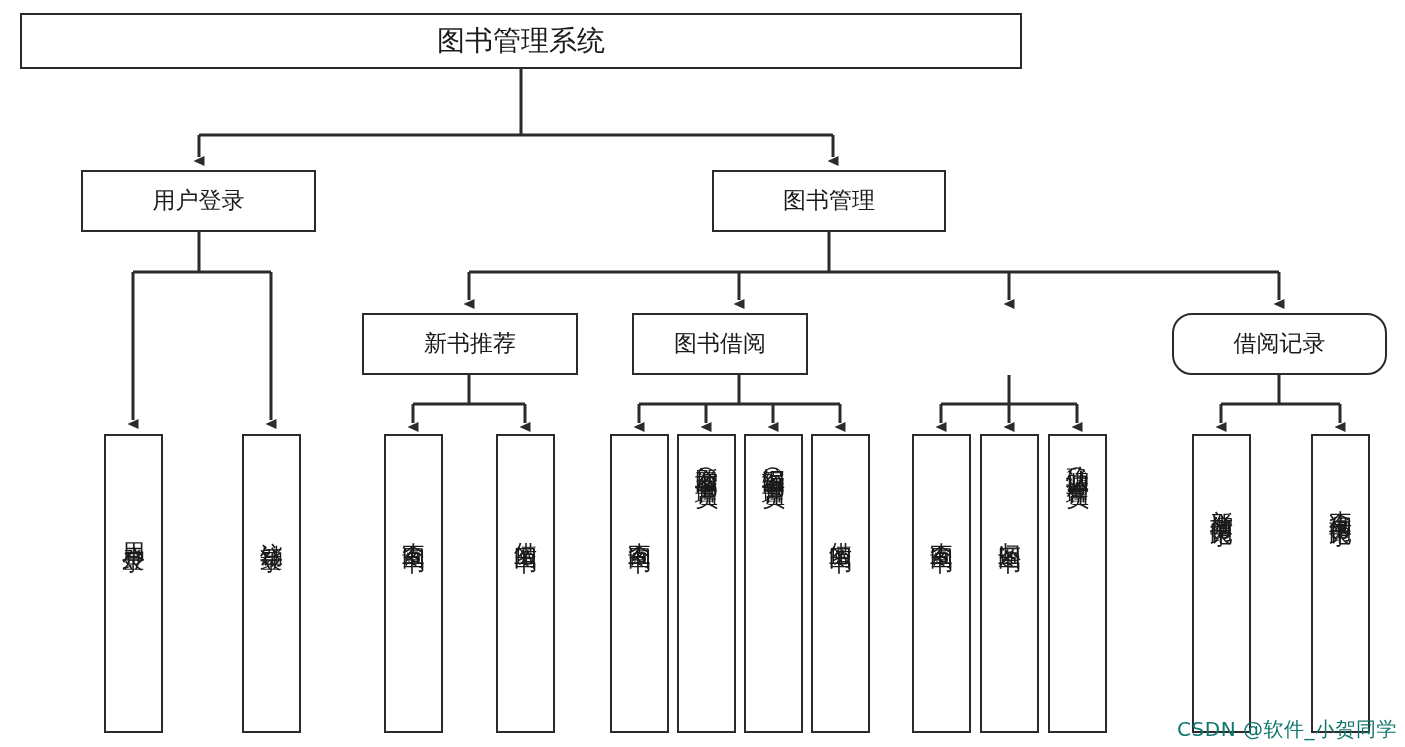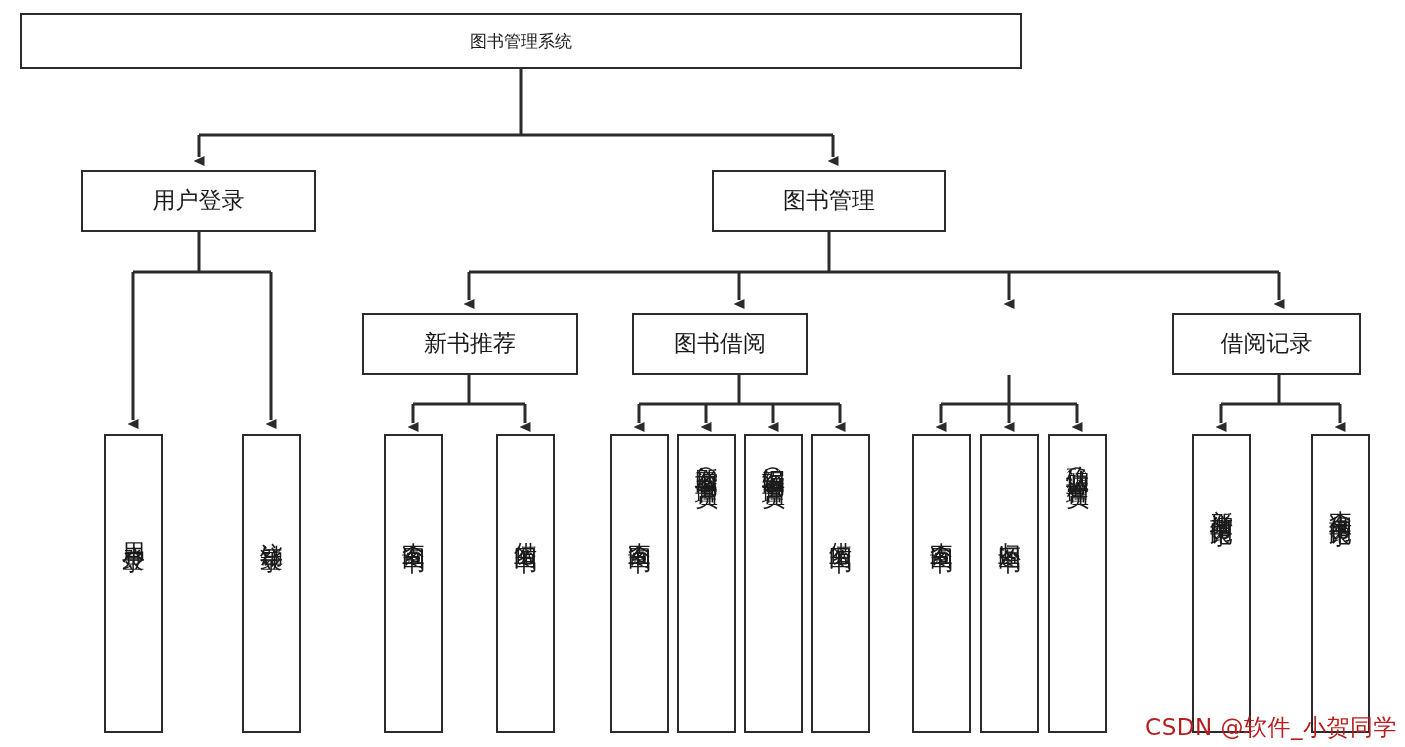--- a/index.html
+++ b/index.html
@@ -43,21 +43,21 @@
     display: block;
     text-align: center;
     line-height: 1.18;
     white-space: nowrap;
   }
   
   .node.horiz .label {
     font-size: 23px;
   }
   .node.root .label {
-    font-size: 17px;
+    font-size: 28px;
   }
   
   .node.vert {
     align-items: flex-start;
     justify-content: center;
     padding-top: 12px;
   }
   .node.vert .label {
     writing-mode: vertical-rl;
     text-orientation: upright;
@@ -69,22 +69,22 @@
   .node.vert.mid .label {
     margin-top: 76px;
   }
   .node.vert.mid2 .label {
     margin-top: 44px;
   }
   #watermark {
     position: absolute;
     right: 8px;
     bottom: 4px;
-    font-size: 23px;
-    color: #b91c1c;
+    font-size: 20px;
+    color: #0f766e;
     letter-spacing: 0.5px;
     z-index: 5;
     white-space: nowrap;
   }
 </style>
 </head>
 <body>
 
 <div id="diagram-root">
 
@@ -148,21 +148,21 @@
   <div class="node horiz" style="left:712px; top:170px; width:234px; height:62px;">
     <span class="label">图书管理</span>
   </div>
 
   <div class="node horiz" style="left:362px; top:313px; width:216px; height:62px;">
     <span class="label">新书推荐</span>
   </div>
   <div class="node horiz" style="left:632px; top:313px; width:176px; height:62px;">
     <span class="label">图书借阅</span>
   </div>
-  <div class="node horiz" style="left:1172px; top:313px; width:189px; height:62px;">
+  <div class="node horiz" style="left:1172px; top:313px; width:215px; height:62px;border-radius:20px;">
     <span class="label">借阅记录</span>
   </div>
 
   <div class="node vert mid" style="left:104px; top:434px; width:59px; height:299px;">
     <span class="label">用户登录</span>
   </div>
   <div class="node vert mid" style="left:242px; top:434px; width:59px; height:299px;">
     <span class="label">注销登录</span>
   </div>
 

